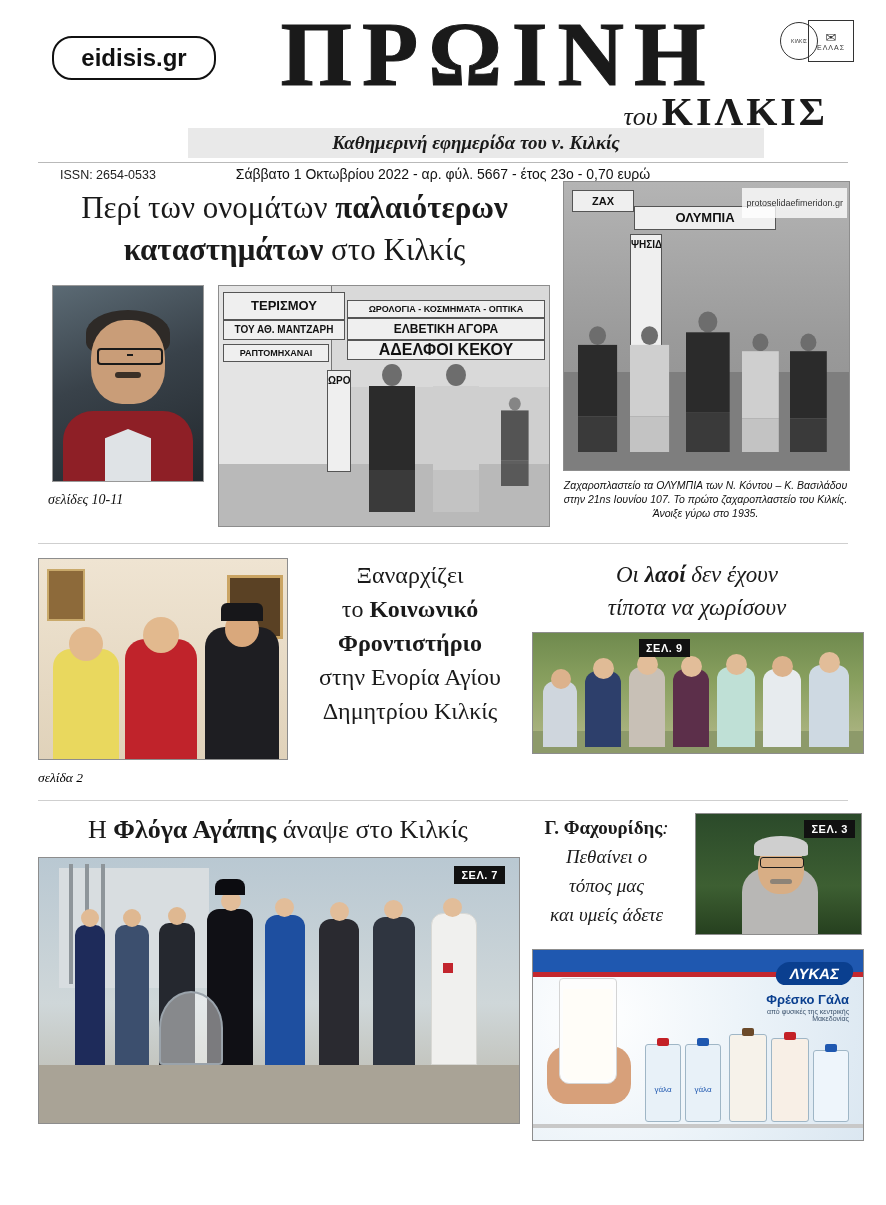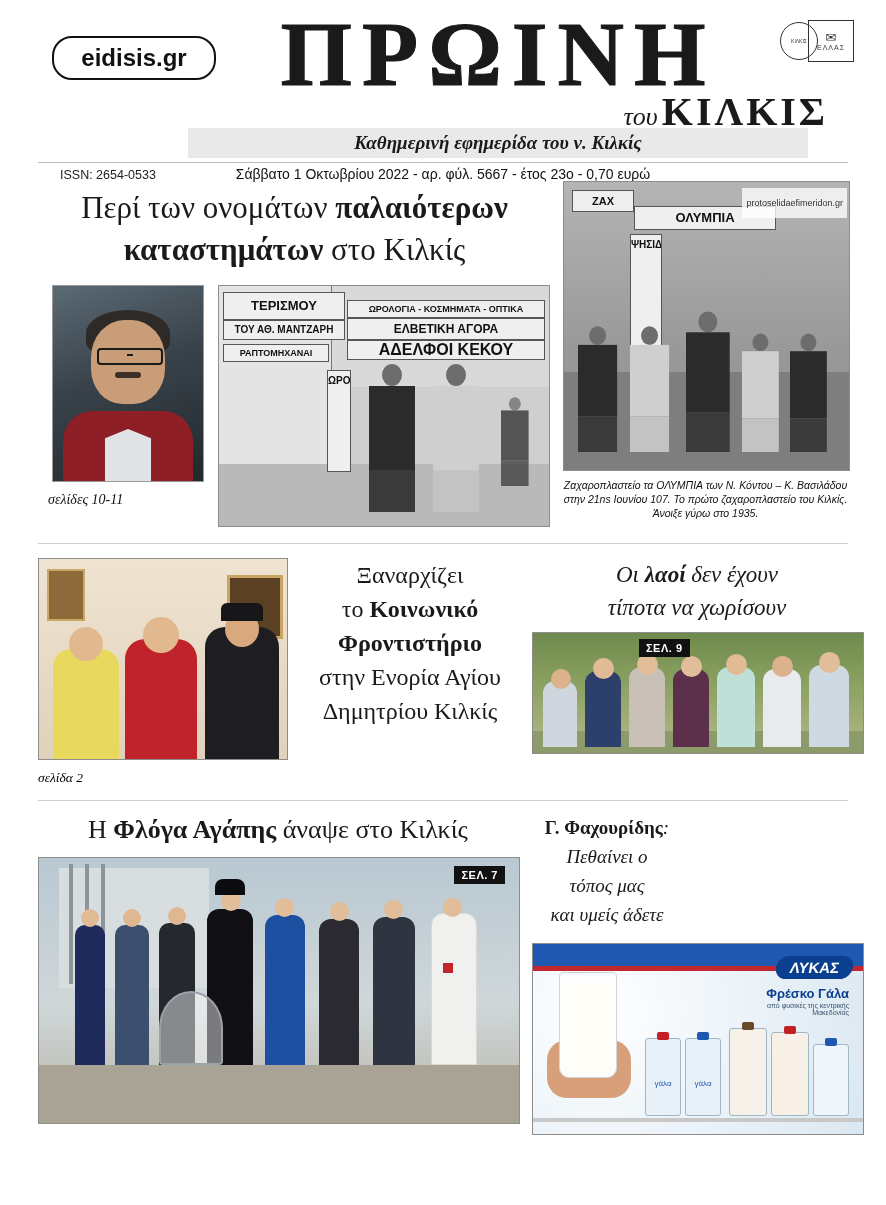--- a/index.html
+++ b/index.html
@@ -32,21 +32,21 @@
     border:1.5px solid #333;display:flex;align-items:center;justify-content:center;
     font-size:5px;color:#333;text-align:center;line-height:6px;font-family:"Liberation Sans",sans-serif;
   }
   .stamp2{
     position:absolute;right:-6px;top:20px;width:44px;height:40px;border:1.5px solid #333;
     display:flex;flex-direction:column;align-items:center;justify-content:center;
     font-size:6px;color:#333;font-family:"Liberation Sans",sans-serif;
   }
   .stamp2 .el{font-size:7px;letter-spacing:1px;}
   .tagline-band{
-    position:absolute;left:150px;top:128px;width:620px;height:30px;background:#e9e9e9;
+    position:absolute;left:150px;top:128px;width:576px;height:30px;background:#e9e9e9;
     display:flex;align-items:center;justify-content:center;
   }
   .tagline-band span{
     font-weight:bold;font-style:italic;font-size:19px;color:#1a1a1a;
   }
   .issn{
     position:absolute;left:22px;top:168px;font-family:"Liberation Sans",sans-serif;
     font-size:12.5px;color:#222;
   }
   .issue-line{
@@ -404,20 +404,29 @@
     </div>
 
     <div class="br">
       <div class="br-top">
         <div class="br-text">
           <span class="name">Γ. Φαχουρίδης</span><span>:</span><br>
           <span>Πεθαίνει ο</span><br>
           <span>τόπος μας</span><br>
           <span>και υμείς άδετε</span>
         </div>
+        <div class="portrait2">
+          <div style="position:absolute;inset:0;background:linear-gradient(180deg,#2b4a2a 0%,#3d5f32 60%,#26401f 100%);"></div>
+          <div style="position:absolute;left:46px;bottom:0;width:76px;height:66px;background:#b8b7b5;border-radius:24px 24px 0 0;"></div>
+          <div style="position:absolute;left:62px;bottom:40px;width:46px;height:52px;border-radius:48% 48% 44% 44%;background:#d8ae85;"></div>
+          <div style="position:absolute;left:58px;bottom:78px;width:54px;height:20px;border-radius:50% 50% 10% 10%;background:#cfcfcf;"></div>
+          <div style="position:absolute;left:64px;bottom:66px;width:42px;height:9px;border:1.5px solid #1c1c1c;border-radius:3px;"></div>
+          <div style="position:absolute;left:74px;bottom:50px;width:22px;height:5px;background:#8d8377;border-radius:3px;"></div>
+          <div class="sel-badge" style="right:6px;top:6px;">ΣΕΛ. 3</div>
+        </div>
       </div>
 
       <div class="ad">
         <div style="position:absolute;inset:0;background:radial-gradient(circle at 20% 35%,#ffffff 0%,#eaf2f8 55%,#dbe7f1 100%);"></div>
         <div style="position:absolute;left:0;top:0;right:0;height:22px;background:#1f58b0;"></div>
         <div style="position:absolute;left:0;top:22px;right:0;height:5px;background:#c3272e;"></div>
         <div class="hand"></div>
         <div class="glass"></div>
         <div class="ad-logo">ΛΥΚΑΣ</div>
         <div class="ad-t1">Φρέσκο Γάλα</div>

